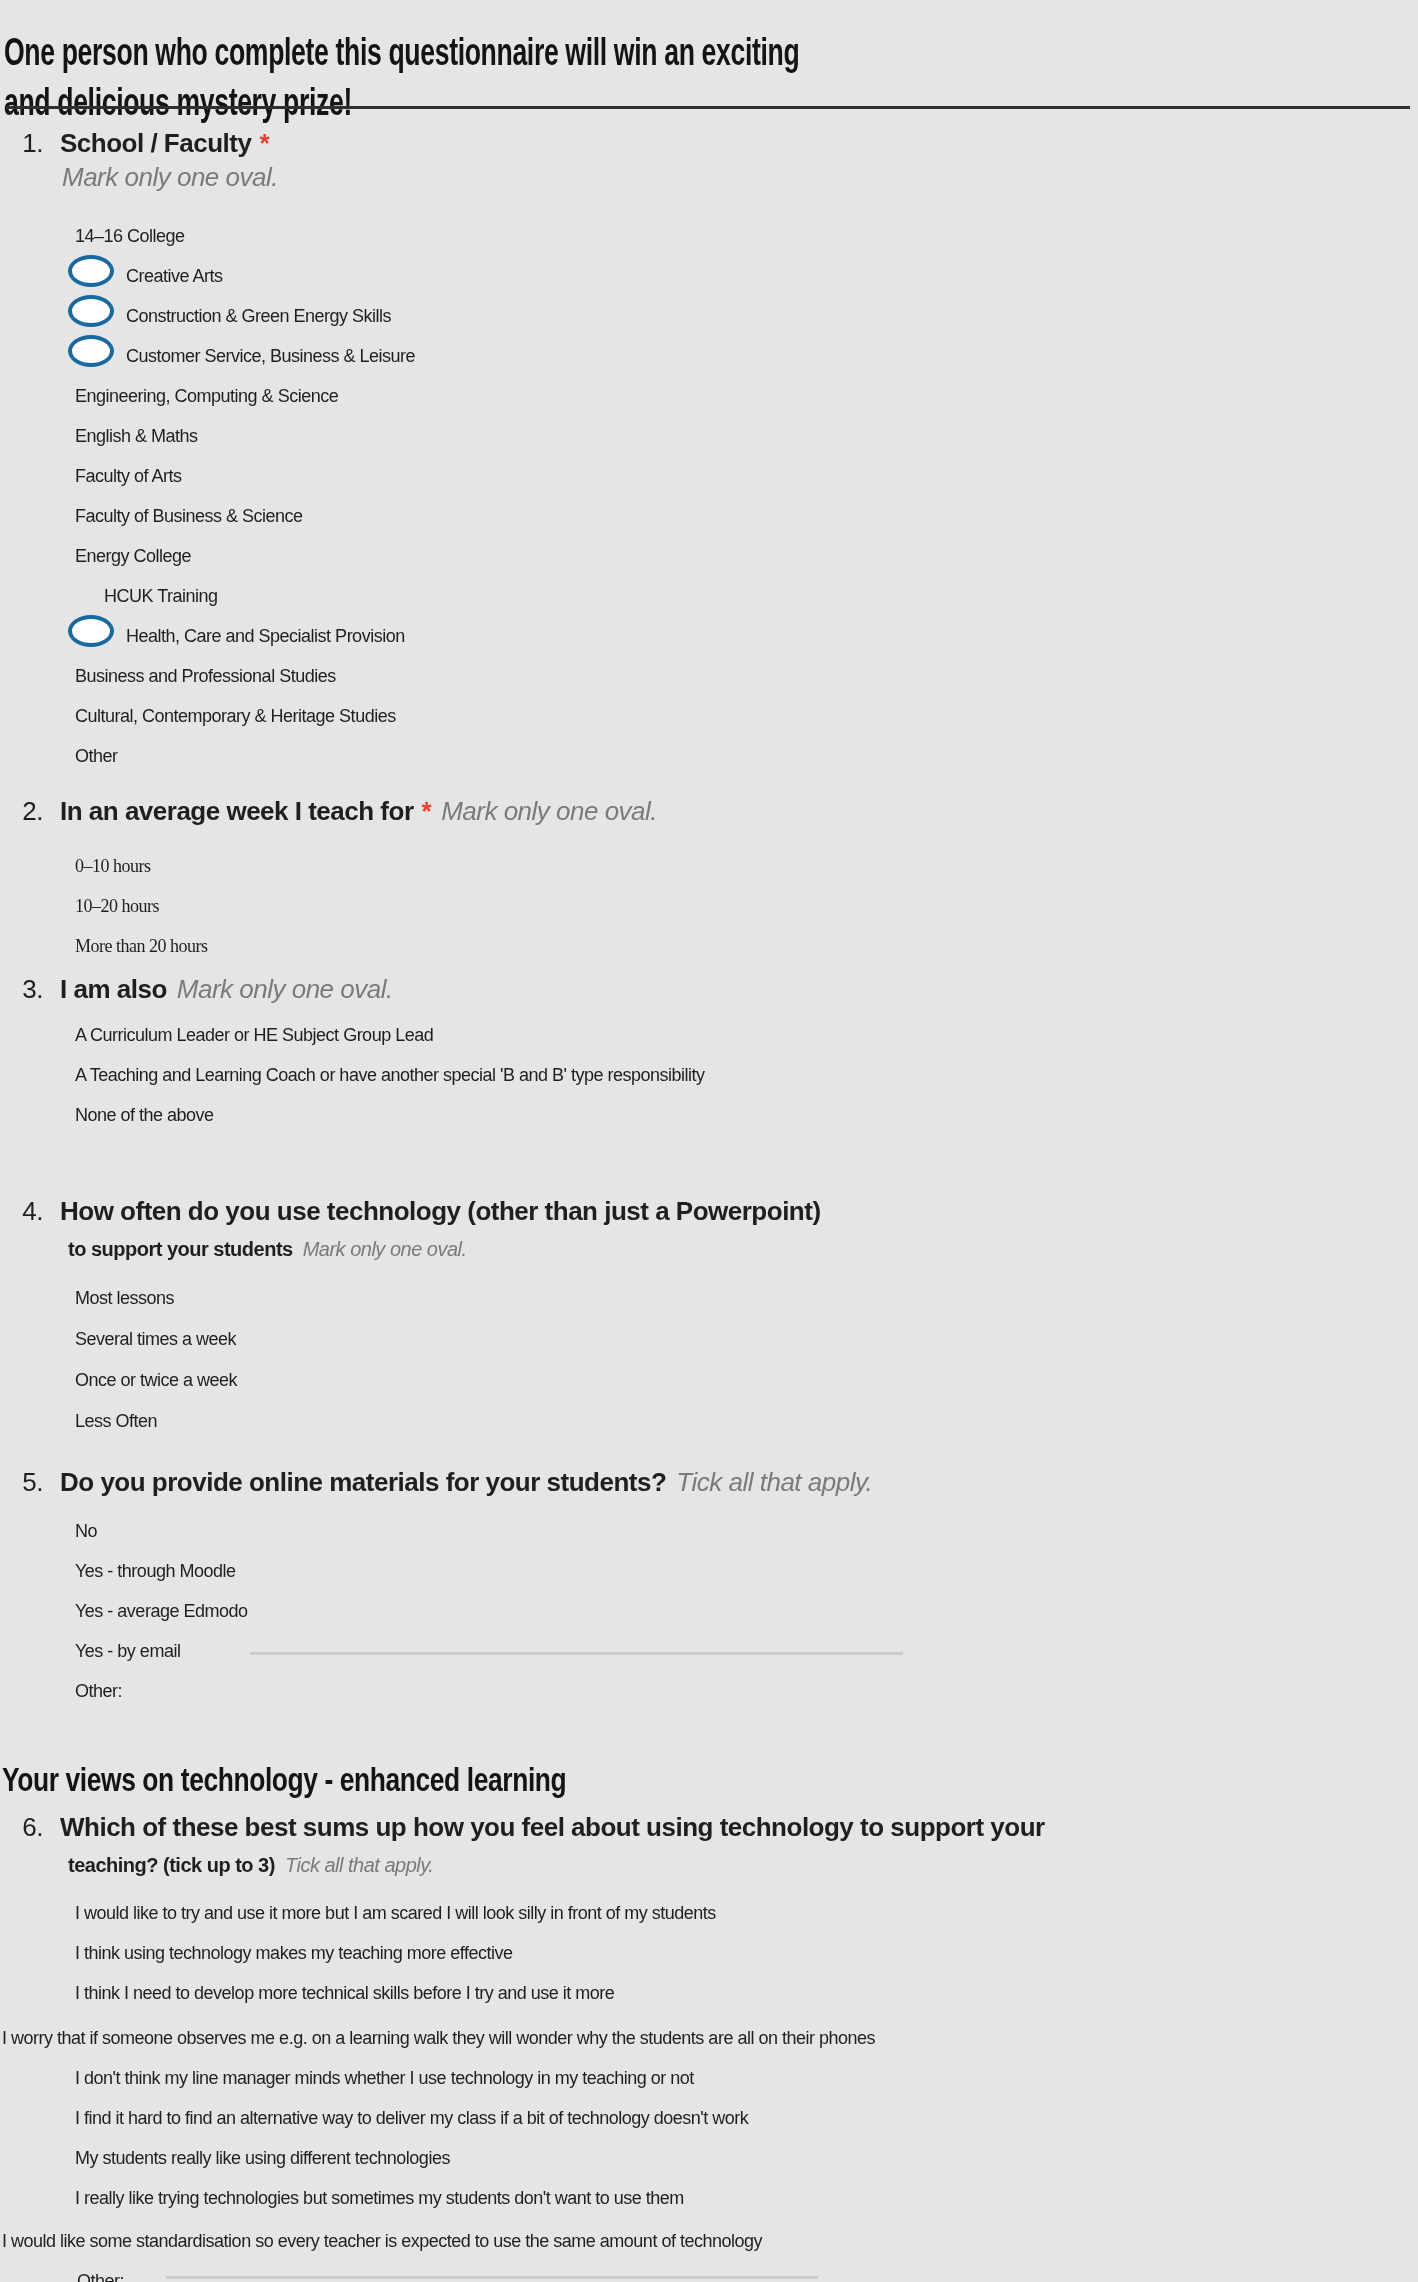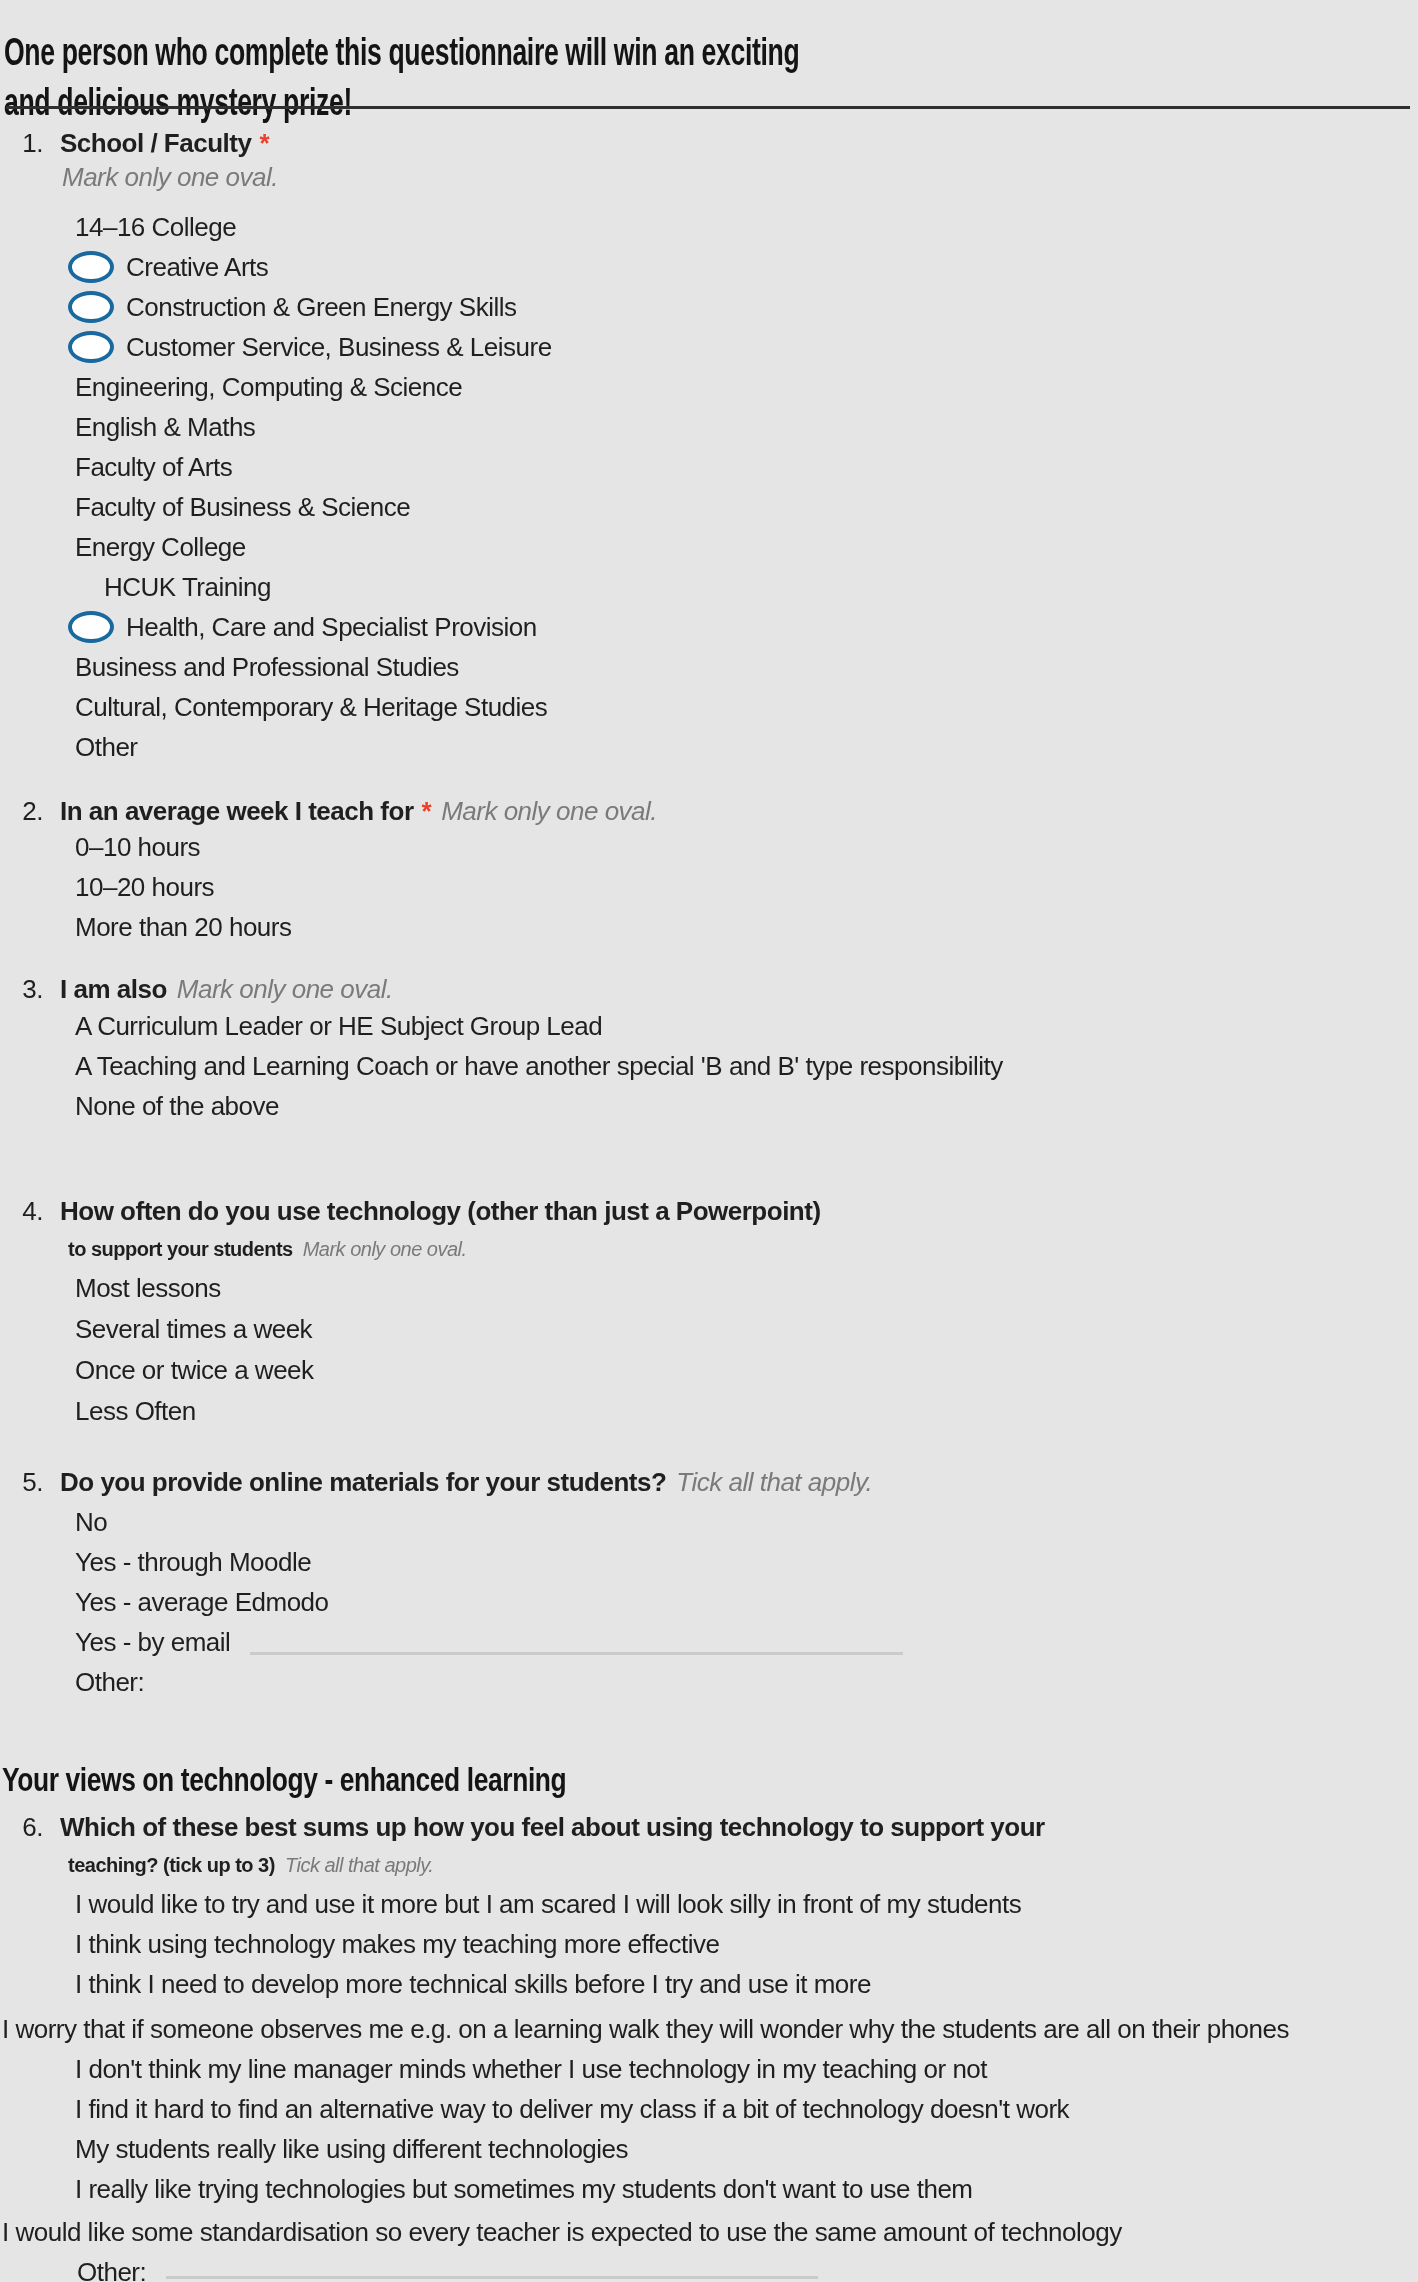--- a/index.html
+++ b/index.html
@@ -18,39 +18,39 @@
   .q{position:absolute;left:0;width:1418px;}
   .qhead{padding-left:22px;font-size:26px;line-height:32px;}
   .qnum{display:inline-block;min-width:21px;text-align:right;margin-right:17px;font-weight:normal;}
   .qtext{font-weight:bold;}
   .qline2{padding-left:68px;font-size:20px;line-height:32px;margin-top:6px;}
   .req{color:#e8402c;font-weight:bold;margin-left:8px;}
   .hint{color:#7a7a7a;font-style:italic;font-weight:normal;}
   .hint.inline{margin-left:10px;}
   .hint.block{padding-left:62px;font-size:26px;line-height:32px;margin-top:2px;}
   .opts{}
-  .opt{display:flex;align-items:center;height:40px;font-size:26px;padding-left:75px;white-space:nowrap;}
+  .opt{display:flex;align-items:flex-end;height:40px;font-size:18px;padding-left:75px;white-space:nowrap;}
   .opt.oval{padding-left:68px;}
   .opt.indent{padding-left:104px;}
   .opt.wide{padding-left:2px;}
   .opt.other6{padding-left:77px;}
   .opt.mt5{margin-top:5px;}
   .opt.mt3{margin-top:3px;}
   .ovalicon{width:38px;height:24px;border:4px solid #17699f;border-radius:50%;margin-right:12px;flex:0 0 auto;background:#fff;}
   .heading2{
     position:absolute;left:2px;top:1733px;width:1600px;
     font-size:33px;font-weight:bold;line-height:40px;color:#141414;
     transform:scaleX(0.80);transform-origin:0 0;
   }
   .input-line{position:absolute;height:3px;background:#cbcbcb;}
   .line-email{left:250px;top:1652px;width:653px;}
   .line-other6{left:166px;top:2276px;width:652px;}
   
   #q1{top:127px;} #q1 .opts{margin-top:14px;}
-  #q2{top:795px;} #q2 .opts{margin-top:0;}
+  #q2{top:795px;} #q2 .opts{margin-top:10px;font-family:Liberation Serif, serif;}
   #q3{top:973px;} #q3 .opts{margin-top:1px;}
   #q4{top:1195px;} #q4 .opts{margin-top:3px;} #q4 .opt{height:41px;}
   #q5{top:1466px;} #q5 .opts{margin-top:4px;}
   #q6{top:1811px;} #q6 .opts{margin-top:3px;}
 </style>
 </head>
 <body>
 
 <div class="page">
 

